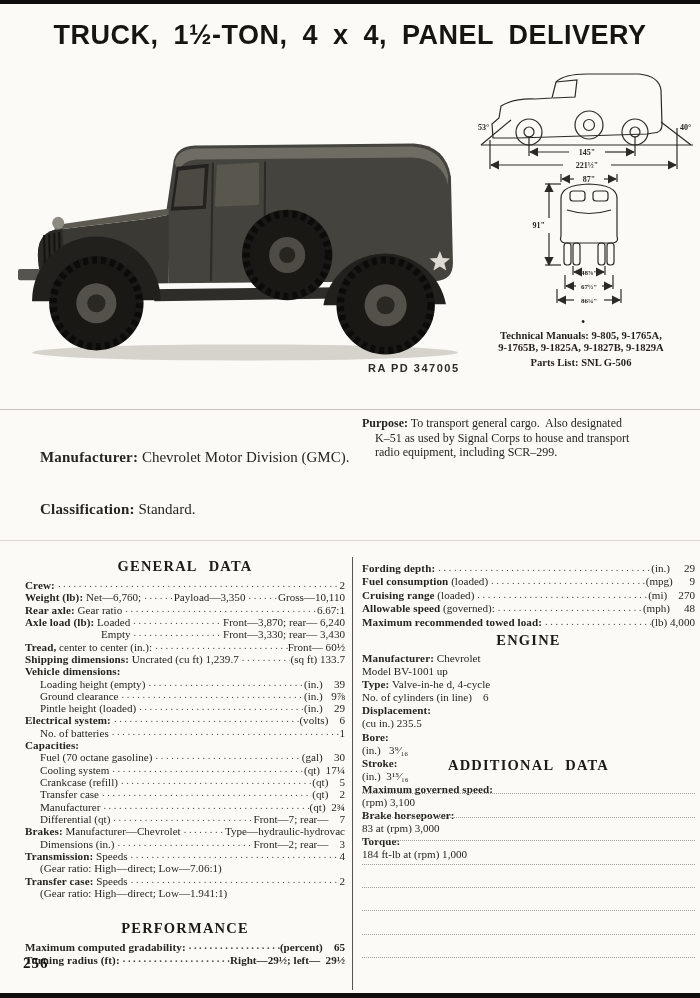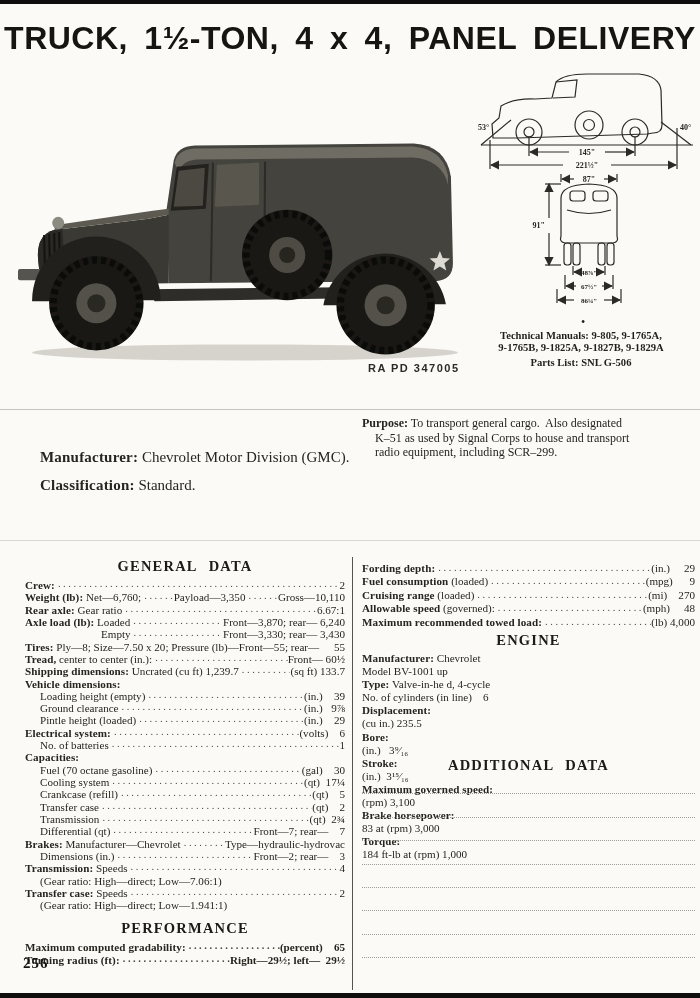--- a/index.html
+++ b/index.html
@@ -5,21 +5,21 @@
   html,body{margin:0;padding:0;background:#e8e8e4;}
   .page{position:relative;width:700px;height:998px;margin:0 auto;background:#fbfaf7;
         overflow:hidden;font-family:"Liberation Serif","DejaVu Serif",serif;color:#27251f;}
   .rule-top{position:absolute;left:0;top:0;width:700px;height:4px;background:#0f0e0c;}
   .rule-bottom{position:absolute;left:0;bottom:0;width:700px;height:5px;background:#0f0e0c;}
   .rule-light1{position:absolute;left:0;top:409px;width:700px;height:1px;background:#c6c4bd;}
   .rule-light2{position:absolute;left:0;top:540px;width:700px;height:1px;background:#d9d7d0;}
   .vdivider{position:absolute;left:352px;top:557px;width:1.3px;height:433px;background:#57544d;}
   .title{position:absolute;left:0;top:20px;width:700px;margin:0;text-align:center;
          font-family:"Liberation Sans","DejaVu Sans",sans-serif;font-weight:700;
-         font-size:32px;letter-spacing:.5px;word-spacing:7px;color:#161512;}
+         font-size:27px;letter-spacing:.5px;word-spacing:7px;color:#161512;}
   .photo{position:absolute;left:16px;top:132px;width:452px;height:232px;}
   .caption{position:absolute;left:368px;top:362px;font-family:"Liberation Sans",sans-serif;
            font-weight:700;font-size:11px;letter-spacing:1.5px;color:#2c2a25;}
   .diagrams{position:absolute;left:477px;top:70px;width:224px;height:240px;}
   .bullet{position:absolute;left:581px;top:315px;font-size:12px;color:#1c1b18;}
   .refs{position:absolute;left:460px;top:330px;width:242px;text-align:center;
         font-weight:700;font-size:10.6px;line-height:11.5px;color:#221f1a;}
   .refs .parts{margin-top:4px;}
   .infoline{position:absolute;font-size:15px;white-space:pre;}
   .infoline b{letter-spacing:.2px;}
@@ -181,21 +181,21 @@
     <div>Technical Manuals: 9-805, 9-1765A,</div>
     <div>9-1765B, 9-1825A, 9-1827B, 9-1829A</div>
     <div class="parts">Parts List: SNL G-506</div>
   </div>
 
   <div class="rule-light1"></div>
 
   <div class="infoline" style="left:25px;top:432px;">
     <b>Manufacturer:</b><span> Chevrolet Motor Division (GMC).</span>
   </div>
-  <div class="infoline" style="left:25px;top:460px;">
+  <div class="infoline" style="left:25px;top:484px;">
     <b>Classification:</b><span> Standard.</span>
   </div>
   <div class="purpose">
     <div><b>Purpose:</b><span> To transport general cargo.  Also designated</span></div>
     <div class="cont"><span>K–51 as used by Signal Corps to house and transport</span></div>
     <div class="cont"><span>radio equipment, including SCR–299.</span></div>
   </div>
 
   <div class="rule-light2"></div>
   <div class="vdivider"></div>
@@ -227,26 +227,20 @@
         <span class="leader"></span>
 
         <span class="val">Front—3,870; rear— 6,240</span>
       </div>
       <div class="drow ind2">
         <span class="lbl"><b class="b"></b><span>Empty</span></span>
         <span class="leader"></span>
 
         <span class="val">Front—3,330; rear— 3,430</span>
       </div>
-      <div class="drow nodots">
-        <span class="lbl"><b class="b">Tires:</b><span> Ply—8; Size—7.50 x 20; Pressure (lb)—Front—55; rear—</span></span>
-        <span class="leader"></span>
-
-        <span class="val">55</span>
-      </div>
       <div class="drow">
         <span class="lbl"><b class="b">Tread,</b><span> center to center (in.):</span></span>
         <span class="leader"></span>
 
         <span class="val">Front— 60½</span>
       </div>
       <div class="drow">
         <span class="lbl"><b class="b">Shipping dimensions:</b><span> Uncrated (cu ft) 1,239.7</span></span>
         <span class="leader"></span>
 
@@ -312,21 +306,21 @@
 
         <span class="val">(qt)    5</span>
       </div>
       <div class="drow ind1">
         <span class="lbl"><b class="b"></b><span>Transfer case</span></span>
         <span class="leader"></span>
 
         <span class="val">(qt)    2</span>
       </div>
       <div class="drow ind1">
-        <span class="lbl"><b class="b"></b><span>Transmission</span></span>
+        <span class="lbl"><b class="b"></b><span>Manufacturer</span></span>
         <span class="leader"></span>
 
         <span class="val">(qt)  2¾</span>
       </div>
       <div class="drow ind1">
         <span class="lbl"><b class="b"></b><span>Differential (qt)</span></span>
         <span class="leader"></span>
 
         <span class="val">Front—7; rear—    7</span>
       </div>

